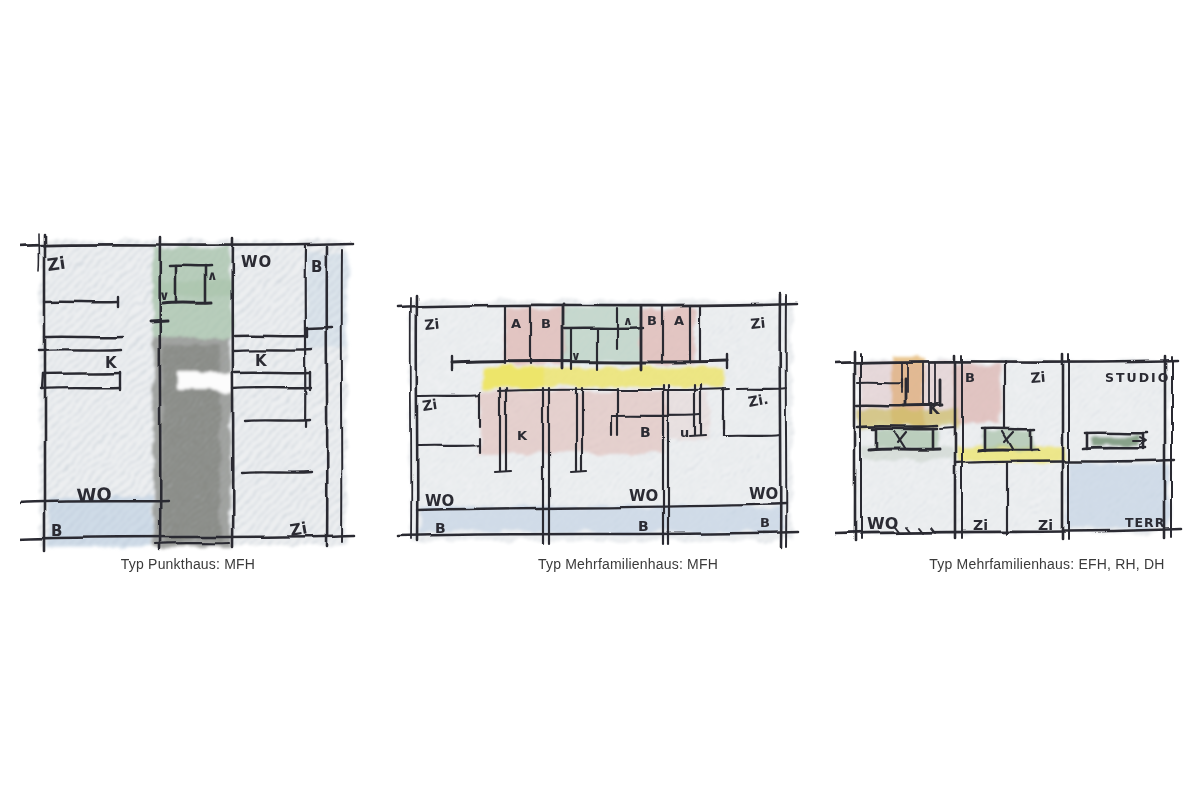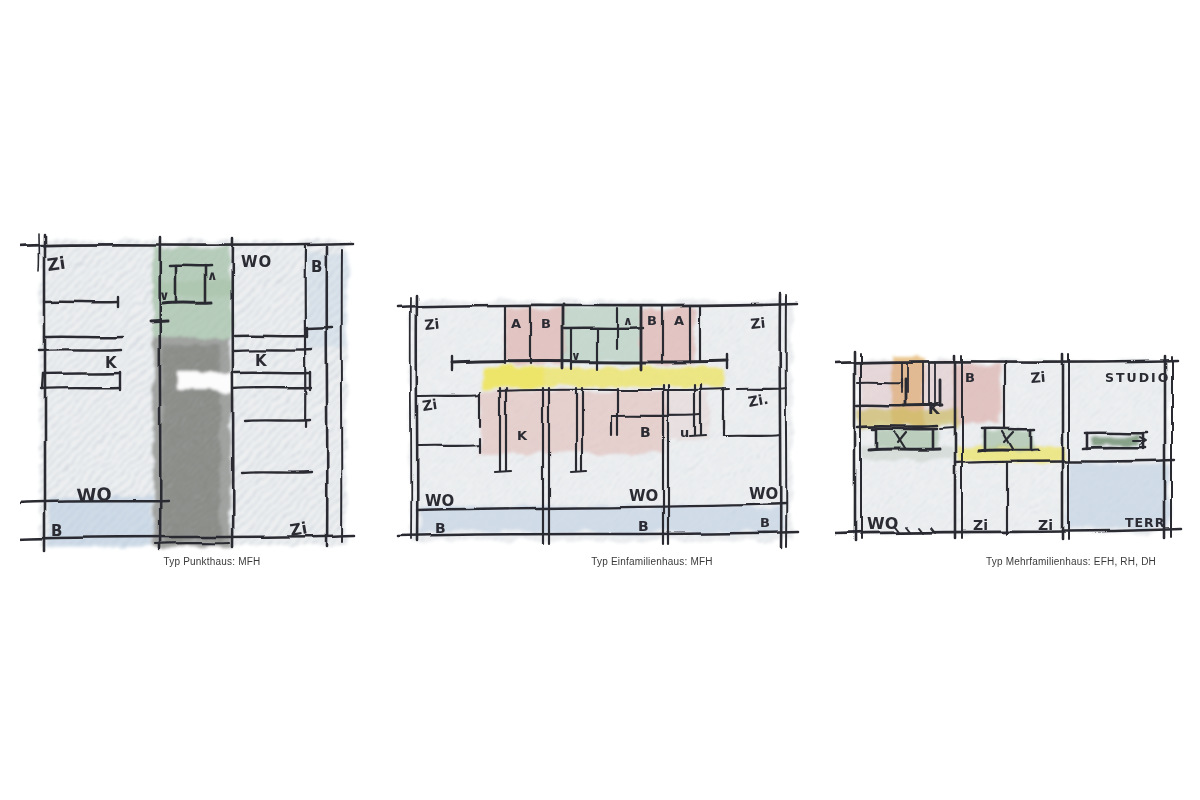--- a/index.html
+++ b/index.html
@@ -1,21 +1,21 @@
 <!DOCTYPE html>
 <html style="--ink: #2b2b33; --pencil-hatch: #c4ccd4; --pink: #dcaaa4; --green-sage: #a6c1a8; --green-mint: #b7cec0; --grey-core: #90928e; --yellow: #ece468; --olive: #cdbf62; --orange: #e2b169; --blue: #b6cadf; --green-dark: #7e9a7f; --caption-text: #3a3a3a;"><head>
 <meta charset="utf-8">
 <style>
   html,body{margin:0;padding:0;background:#ffffff;}
   .stage{position:relative;width:1200px;height:800px;background:#ffffff;overflow:hidden;
          font-family:"Liberation Sans", sans-serif;}
   .panel{position:absolute;}
   .caption{position:absolute;top:556px;transform:translateX(-50%);
-           font-size:10px;letter-spacing:.2px;color:var(--caption-text,#3a3a3a);
-           white-space:nowrap;margin-left:24px;}
+           font-size:14px;letter-spacing:.2px;color:var(--caption-text,#3a3a3a);
+           white-space:nowrap;}
   
   .ink path, .ink line{stroke:var(--ink,#2b2b33);fill:none;stroke-linecap:round;stroke-linejoin:round;}
   .txt{fill:var(--ink,#2b2b33);font-family:"DejaVu Sans", sans-serif;font-weight:600;}
 </style>
 </head>
 <body>
 
 <div class="stage">
 
   <svg width="0" height="0" style="position:absolute">
@@ -283,16 +283,16 @@
       <text class="txt" x="196" y="38" font-size="14" transform="rotate(-5 196 38)">Zi</text>
       <text class="txt" x="270" y="37" font-size="12.5" letter-spacing="2">STUDIO</text>
       <text class="txt" x="32" y="184" font-size="16">WO</text>
       <text class="txt" x="138" y="185" font-size="14">Zi</text>
       <text class="txt" x="203" y="185" font-size="14">Zi</text>
       <text class="txt" x="290" y="182" font-size="12.5" letter-spacing="1">TERR</text>
     </g>
   </svg>
 
   <div class="caption" style="left:188px">Typ Punkthaus: MFH</div>
-  <div class="caption" style="left:628px">Typ Einfamilienhaus: MFH</div>
+  <div class="caption" style="left:628px">Typ Mehrfamilienhaus: MFH</div>
   <div class="caption" style="left:1047px">Typ Mehrfamilienhaus: EFH, RH, DH</div>
 
 </div>
 
 </body></html>

